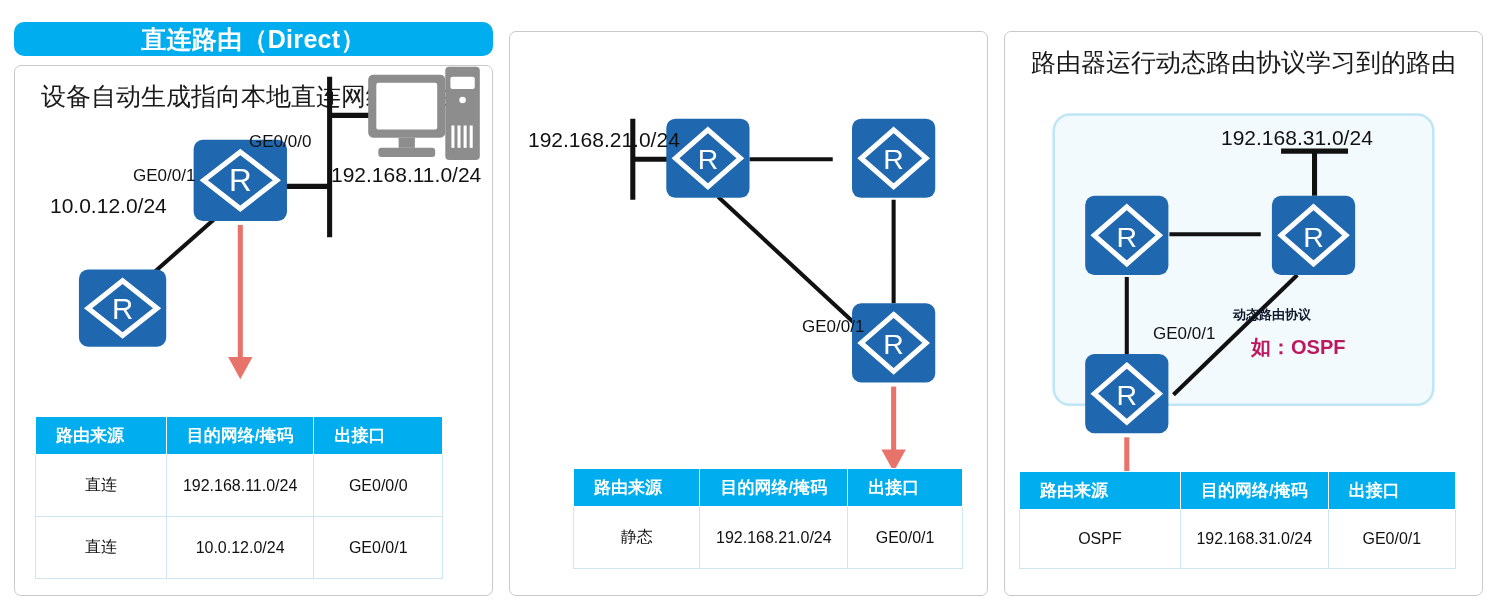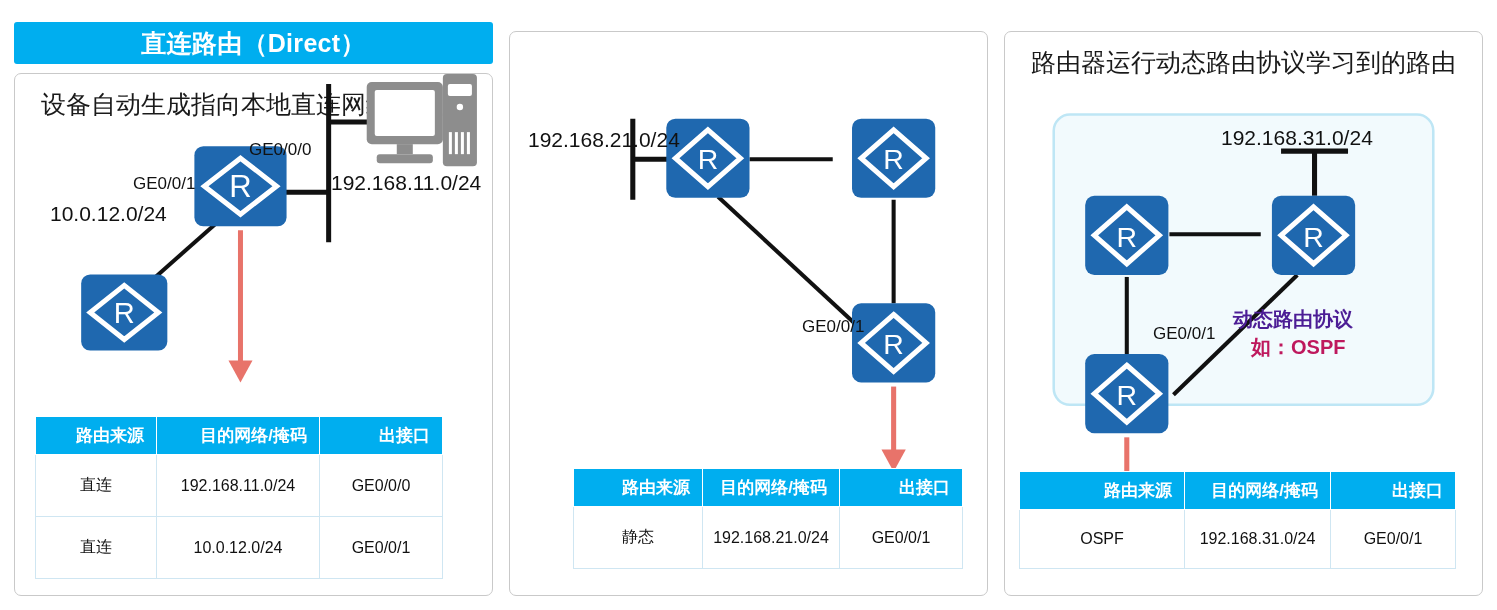--- a/index.html
+++ b/index.html
@@ -23,23 +23,23 @@
     box-sizing: border-box;
   }
   .panel {
     position: relative;
     flex: 1 1 0;
     display: flex;
     flex-direction: column;
     min-width: 0;
   }
   .panel-header {
-    height: 42px;
+    height: 34px;
     background: #00AEEF;
-    border-radius: 3px;
+    border-radius: 10px;
     color: #ffffff;
     font-size: 25px;
     font-weight: bold;
     display: flex;
     align-items: center;
     justify-content: center;
     letter-spacing: 0.3px;
     flex: 0 0 auto;
   }
   .panel-body {
@@ -74,23 +74,23 @@
     position: absolute;
     border-collapse: collapse;
     font-size: 16px;
     background: #fff;
   }
   table.route-table th {
     background: #00AEEF;
     color: #ffffff;
     font-weight: bold;
     font-size: 17px;
-    padding: 7px 12px;
+    padding: 7px 20px;
     border: 1px solid #ffffff;
-    text-align: right;
+    text-align: left;
     white-space: nowrap;
   }
   table.route-table td {
     border: 1px solid #cfe6f2;
     padding: 20px 6px;
     text-align: center;
     color: #111111;
     white-space: nowrap;
     background: #ffffff;
   }
@@ -289,21 +289,21 @@
 
           <g>
             <line x1="120" y1="382" x2="120" y2="430" stroke="#E8736A" stroke-width="5"></line>
             <path d="M120 448 L108 426 L132 426 Z" fill="#E8736A"></path>
           </g>
         </svg>
       </div>
 
       <div style="position:absolute; left:216px; top:94px; font-size:21px; color:#111; white-space:nowrap;">192.168.31.0/24</div>
       <div style="position:absolute; left:148px; top:292px; font-size:17px; color:#111; white-space:nowrap;">GE0/0/1</div>
-      <div style="position:absolute; left:228px; top:274px; font-size:20px; font-weight:bold; color:#4c1d95; white-space:nowrap;">动态路由协议</div>
+      <div style="position:absolute; left:228px; top:274px; font-size:13px; font-weight:bold; color:#0f172a; white-space:nowrap;">动态路由协议</div>
       <div style="position:absolute; left:246px; top:302px; font-size:20px; font-weight:bold; color:#be185d; white-space:nowrap;">如：OSPF</div>
 
       <table class="route-table" id="table-dynamic">
         <thead>
           <tr>
             <th>路由来源</th>
             <th>目的网络/掩码</th>
             <th>出接口</th>
           </tr>
         </thead>

